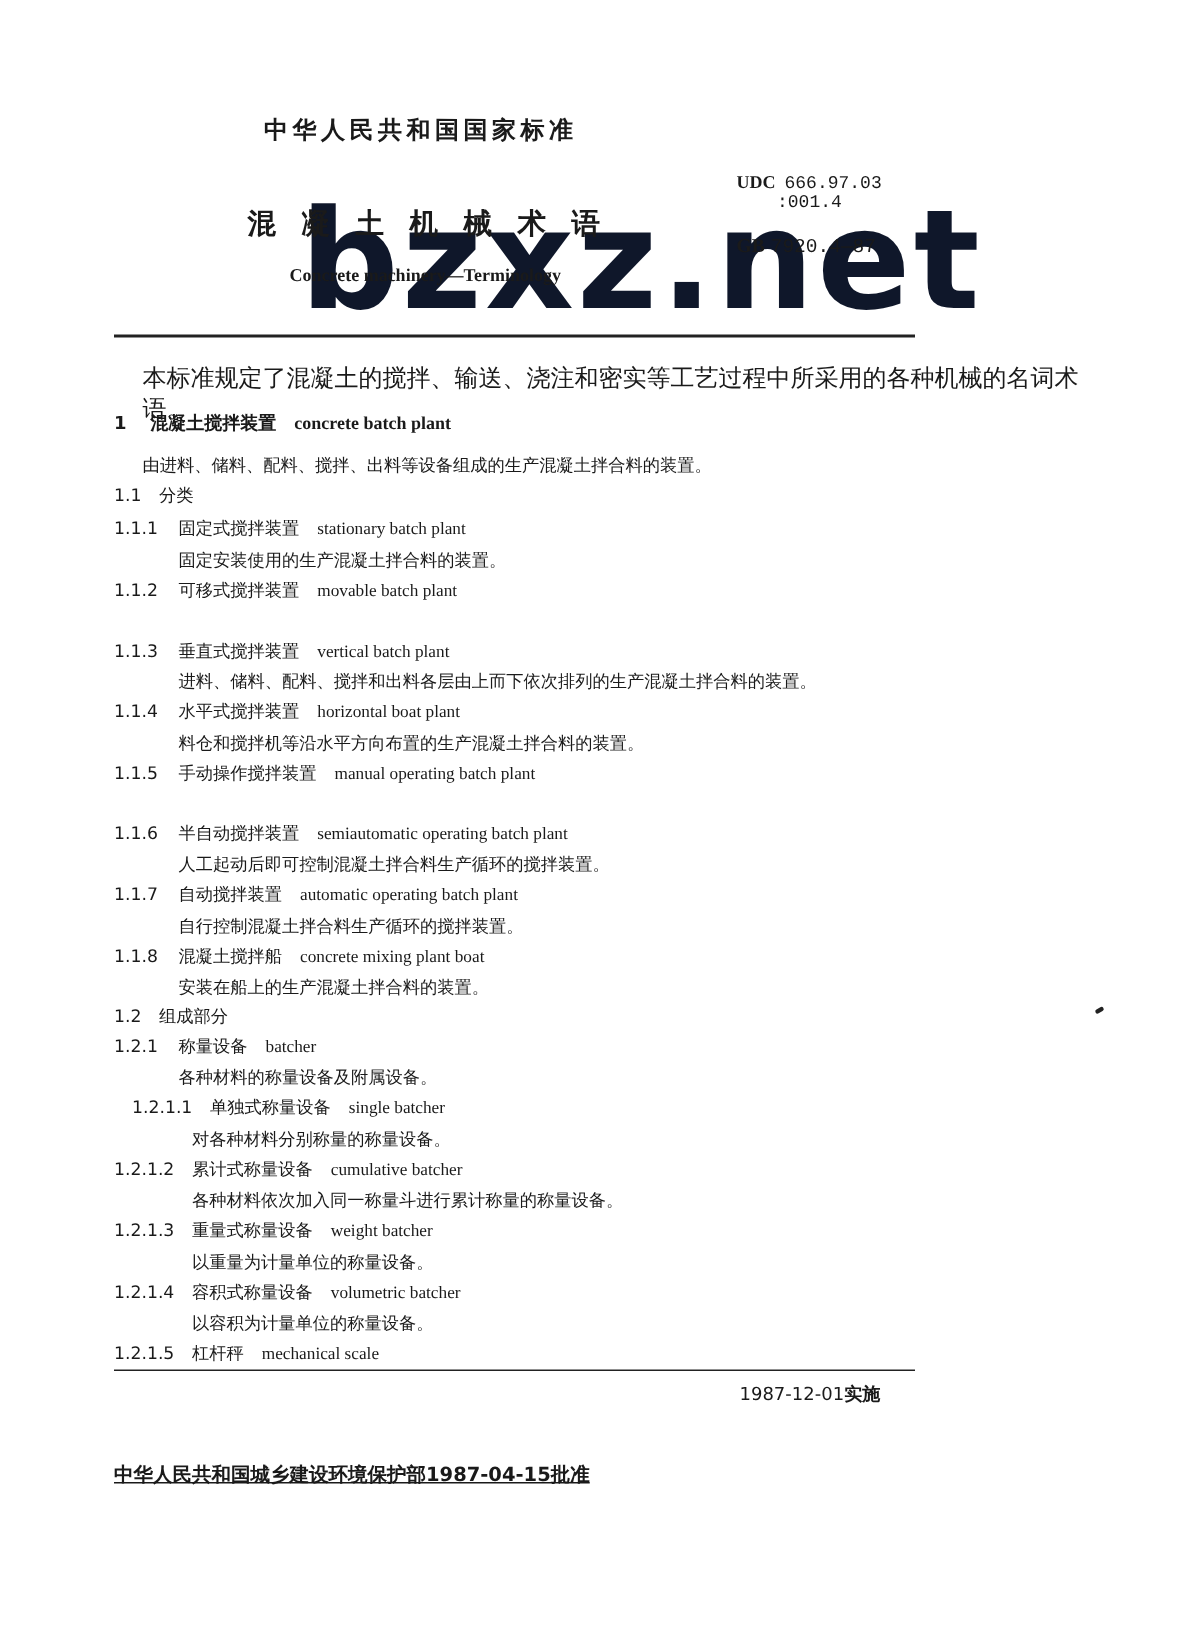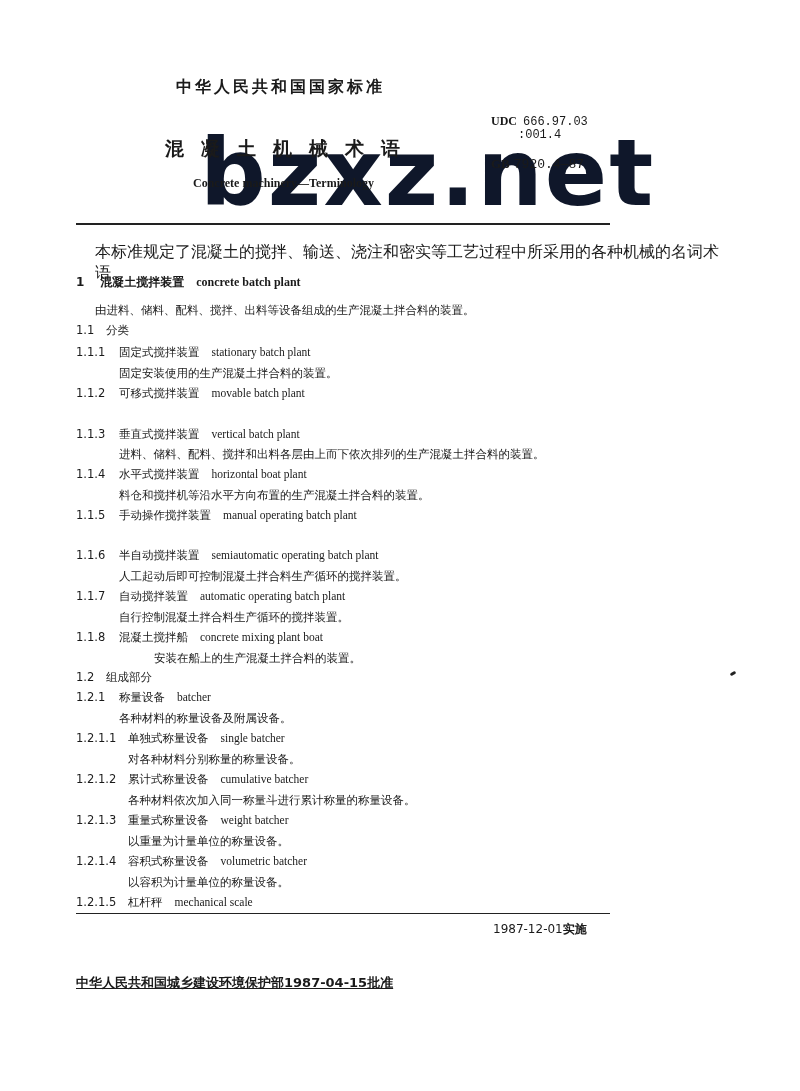--- a/index.html
+++ b/index.html
@@ -95,32 +95,32 @@
   <div class="line" style="left:119px;top:569px;">人工起动后即可控制混凝土拌合料生产循环的搅拌装置。</div>
 
   <div class="line" style="left:76px;top:589px;">
     <span class="num-col" style="width:43px">1.1.7</span><span>自动搅拌装置</span><span class="en">automatic operating batch plant</span>
   </div>
   <div class="line" style="left:119px;top:610px;">自行控制混凝土拌合料生产循环的搅拌装置。</div>
 
   <div class="line" style="left:76px;top:630px;">
     <span class="num-col" style="width:43px">1.1.8</span><span>混凝土搅拌船</span><span class="en">concrete mixing plant boat</span>
   </div>
-  <div class="line" style="left:119px;top:651px;margin-left:35px;">安装在船上的生产混凝土拌合料的装置。</div>
+  <div class="line" style="left:119px;top:651px;">安装在船上的生产混凝土拌合料的装置。</div>
 
   <div class="line" style="left:76px;top:670px;">
     <span class="num-col" style="width:30px">1.2</span><span>组成部分</span>
   </div>
 
   <div class="line" style="left:76px;top:690px;">
     <span class="num-col" style="width:43px">1.2.1</span><span>称量设备</span><span class="en">batcher</span>
   </div>
   <div class="line" style="left:119px;top:711px;">各种材料的称量设备及附属设备。</div>
 
-  <div class="line" style="left:76px;top:731px;">
+  <div class="line" style="left:88px;top:731px;">
     <span class="num-col" style="width:52px">1.2.1.1</span><span>单独式称量设备</span><span class="en">single batcher</span>
   </div>
   <div class="line" style="left:128px;top:752px;">对各种材料分别称量的称量设备。</div>
 
   <div class="line" style="left:76px;top:772px;">
     <span class="num-col" style="width:52px">1.2.1.2</span><span>累计式称量设备</span><span class="en">cumulative batcher</span>
   </div>
   <div class="line" style="left:128px;top:793px;">各种材料依次加入同一称量斗进行累计称量的称量设备。</div>
 
   <div class="line" style="left:76px;top:813px;">

